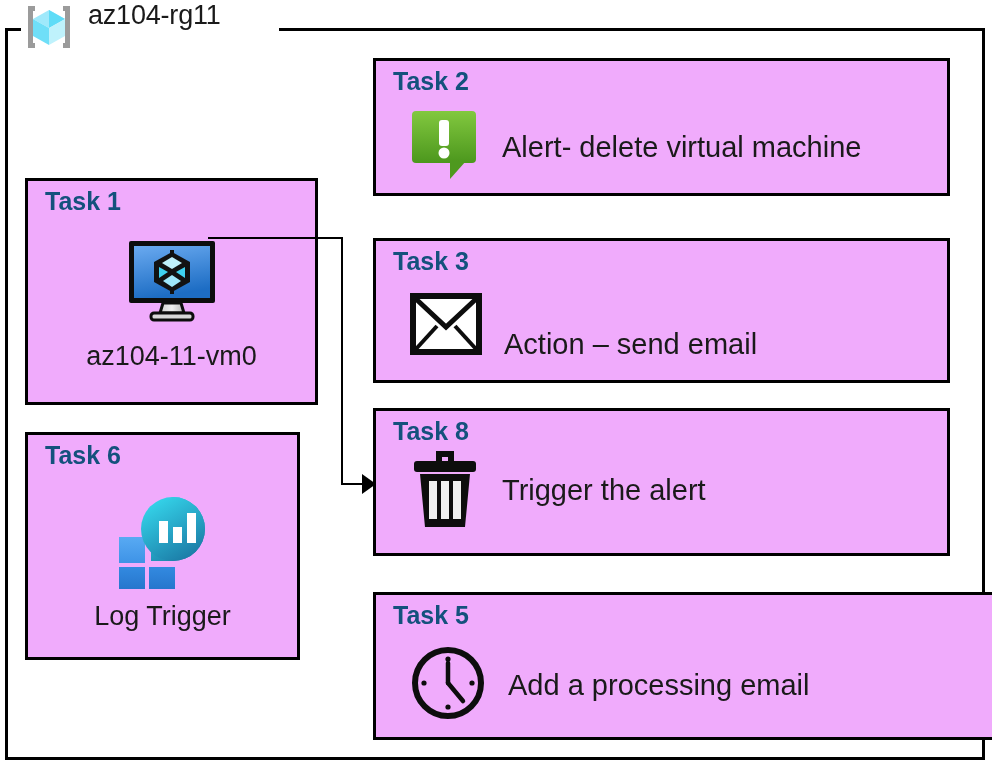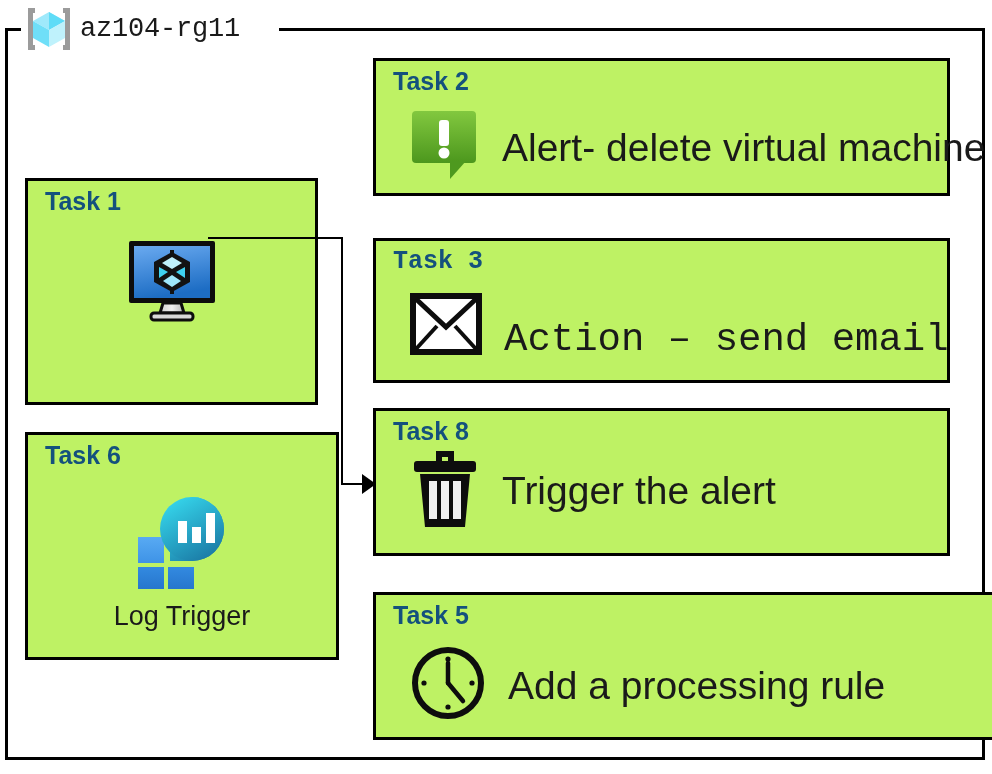--- a/index.html
+++ b/index.html
@@ -52,42 +52,40 @@
     left: 279px; top: 28px;
     width: 706px; height: 3px;
     background: #000;
   }
 
   .rg-header {
     position: absolute;
     left: 22px; top: 2px;
     height: 54px;
     display: flex;
-    align-items: center;
-    gap: 4px;
-    font-family: Liberation Mono, monospace;
+    gap: 12px;
   }
   .rg-icon {
     width: 54px;
     height: 50px;
     position: relative;
     flex: none;
   }
   .rg-label {
     font-size: 27px;
     color: #1a1a1a;
     line-height: 1;
     white-space: nowrap;
     letter-spacing: -0.2px;
   }
 
   
   .card {
     position: absolute;
-    background: #bef264;
+    background: #f0abfc;
     border: 3px solid #000;
     box-sizing: border-box;
   }
   .card-title {
     position: absolute;
     left: 17px;
     top: 7px;
     font-size: 25px;
     font-weight: bold;
     color: #14517d;
@@ -113,31 +111,31 @@
 
   
   .card-row .row-inner {
     position: absolute;
     left: 34px;
     display: flex;
     align-items: center;
     gap: 22px;
   }
   .card-row .card-label {
-    font-size: 39px;
+    font-size: 29px;
     color: #1a1a1a;
     white-space: nowrap;
     line-height: 1;
   }
 
   
   #task1 { left: 25px;  top: 135px; width: 293px; height: 227px; margin-top: 43px; }
-  #task6 { left: 25px;  top: 432px; width: 314px; height: 228px; }
+  #task6 { left: 25px;  top: 432px; width: 275px; height: 228px; }
   #task2 { left: 373px; top: 58px;  width: 577px; height: 138px; }
-  #task3 { left: 373px; top: 238px; width: 577px; height: 145px; font-family: Liberation Mono, monospace; }
+  #task3 { left: 373px; top: 238px; width: 577px; height: 145px; }
   #task4 { left: 373px; top: 408px; width: 577px; height: 148px; }
   #task5 { left: 373px; top: 592px; width: 626px; height: 148px; }
 
   #task1 .icon-wrap { top: 58px; }
   #task1 .card-label { top: 160px; }
   #task6 .icon-wrap { top: 58px; }
   #task6 .card-label { top: 166px; }
 
   #task2 .row-inner { top: 48px; }
   #task3 .row-inner { top: 52px; align-items: flex-end; }
@@ -230,20 +228,21 @@
             <path d="M0 -15 L10 -9 L0 -3 L-10 -9 Z" fill="#bff0fb"></path>
             <path d="M-13 -5 L-4 0 L-13 6 Z" fill="#3fd2f0"></path>
             <path d="M13 -5 L13 6 L4 0 Z" fill="#3fd2f0"></path>
             <path d="M0 3 L9 9 L0 15 L-9 9 Z" fill="#9ee7fa"></path>
             <rect x="-2" y="-22" width="4" height="6" fill="#121212"></rect>
             <rect x="-2" y="16" width="4" height="6" fill="#121212"></rect>
           </g>
         </svg>
       </span>
     </div>
+    <div class="card-label">az104-11-vm0</div>
   </div>
 
   <div class="card card-left" id="task6">
     <div class="card-title">Task 6</div>
     <div class="icon-wrap">
       <span>
         <svg width="104" height="96" viewBox="0 0 104 96">
           <defs>
             <linearGradient id="logcirc" x1="0.1" y1="0" x2="0.7" y2="1">
               <stop offset="0" stop-color="#37dcf0"></stop>
@@ -339,21 +338,21 @@
         <svg width="76" height="76" viewBox="0 0 76 76">
           <circle cx="38" cy="38" r="33" fill="none" stroke="#0d0d0d" stroke-width="6"></circle>
           <circle cx="38" cy="14" r="2.6" fill="#0d0d0d"></circle>
           <circle cx="62" cy="38" r="2.6" fill="#0d0d0d"></circle>
           <circle cx="38" cy="62" r="2.6" fill="#0d0d0d"></circle>
           <circle cx="14" cy="38" r="2.6" fill="#0d0d0d"></circle>
           <path d="M38 38 L38 18" stroke="#0d0d0d" stroke-width="4.5" stroke-linecap="round" fill="none"></path>
           <path d="M38 38 L53 56" stroke="#0d0d0d" stroke-width="4.5" stroke-linecap="round" fill="none"></path>
         </svg>
       </span>
-      <span class="card-label">Add a processing rule</span>
+      <span class="card-label">Add a processing email</span>
     </div>
   </div>
 
   <div class="conn-h1"></div>
   <div class="conn-v"></div>
   <div class="conn-h2"></div>
   <div class="conn-arrow"></div>
 
 </div>
 

